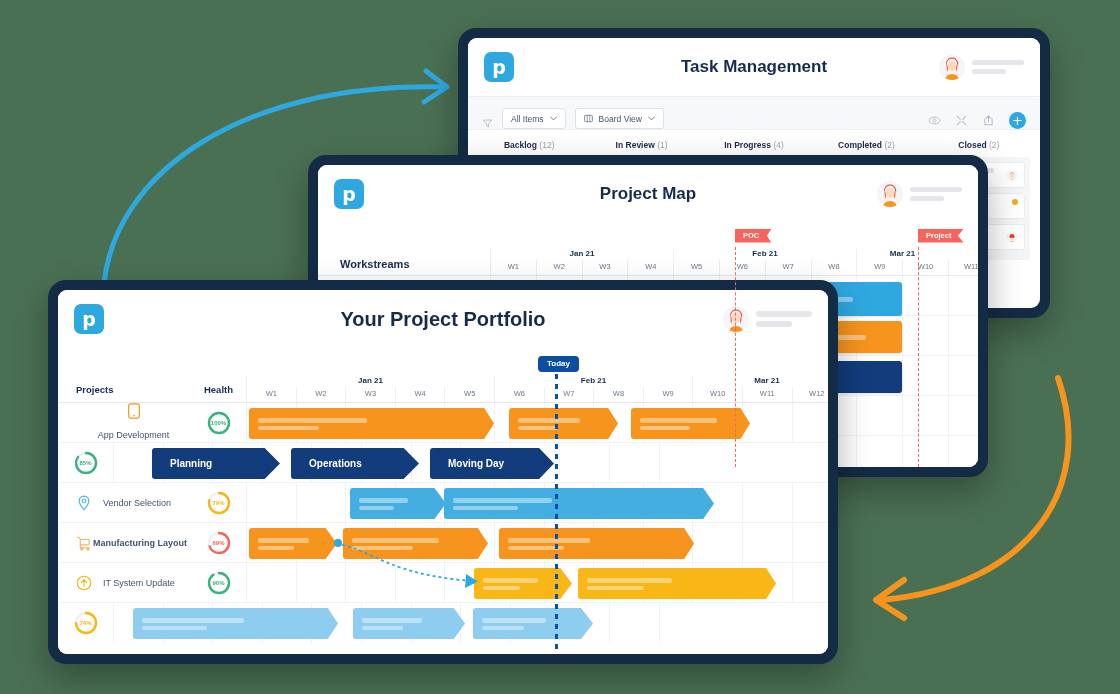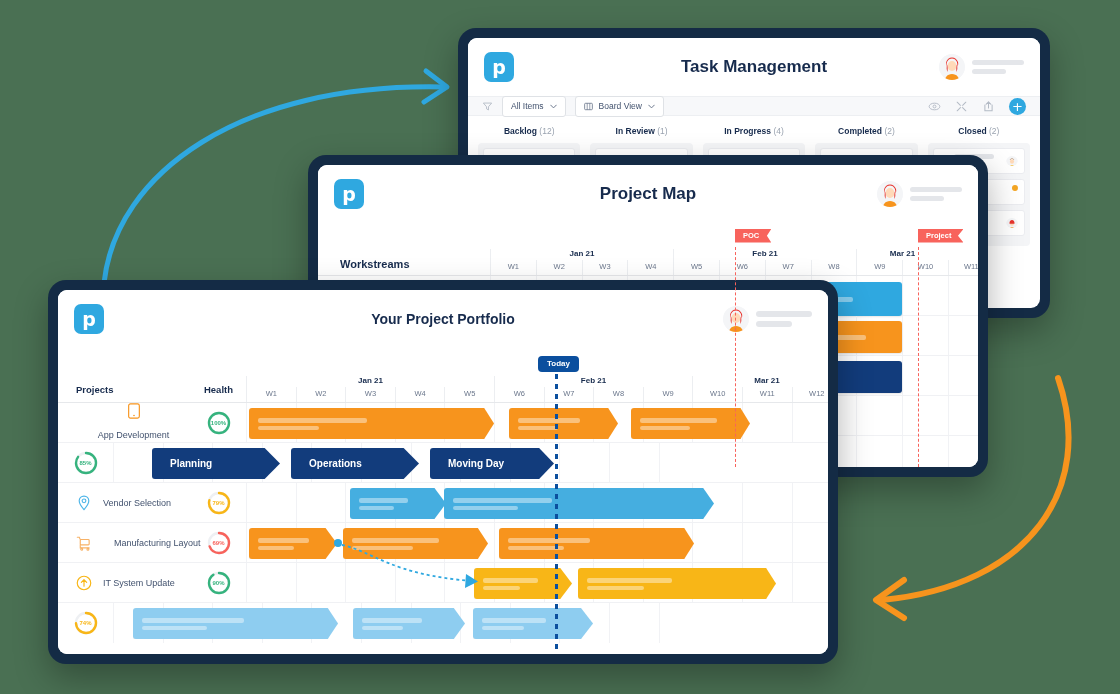--- a/index.html
+++ b/index.html
@@ -57,22 +57,22 @@
     width: 26px; height: 26px; border-radius: 50%;
     background: #f6f7f9; overflow: hidden; flex: none;
     position: relative;
   }
   .avatar svg { display: block; }
   .skel { background: #e4e6ea; border-radius: 3px; }
   .skel-stack { display: flex; flex-direction: column; gap: 4px; }
 
   
   .toolbar {
-    display: flex; align-items: center; gap: 9px;
-    padding: 0 14px; height: 20px;
+    display: flex; align-items: flex-end; gap: 9px;
+    padding: 0 14px; height: 34px;
     background: #f7f8fa; border-top: 1px solid #edeff2; border-bottom: 1px solid #edeff2;
   }
   .tb-pill {
     display: flex; align-items: center; gap: 6px;
     height: 21px; padding: 0 8px;
     background: #fff; border: 1px solid #dfe2e6; border-radius: 3px;
     font-size: 8.5px; color: #42526e; white-space: nowrap;
   }
   .tb-icons { margin-left: auto; display: flex; align-items: center; gap: 14px; }
   .tb-ic { color: #b3bac5; display: flex; }
@@ -542,21 +542,21 @@
         </div>
 
       </div>
     </div>
   </div>
 
   <div class="win" style="left:48px;top:280px;width:790px;height:384px;">
     <div class="win-inner">
       <div class="app-head" style="height:58px;">
         <div class="logo">p</div>
-        <div class="app-title" style="font-size:14px;">Your Project Portfolio</div>
+        <div class="app-title" style="font-size:20px;">Your Project Portfolio</div>
         <div class="head-user">
           <div class="avatar">
             <svg width="26" height="26" viewBox="0 0 26 26">
               <circle cx="13" cy="13" r="13" fill="#f4f5f7"></circle>
               <path d="M13 20c-5 0-7 4-7 6h14c0-2-2-6-7-6z" fill="#f7941d"></path>
               <ellipse cx="13" cy="12" rx="4.4" ry="5" fill="#ffd9b8"></ellipse>
               <path d="M7.6 12.4c-.6-5 2-8 5.4-8s6 3 5.4 8c.5-.3 1.2-2 .6-4.3C18 5 15.8 3.4 13 3.4S8 5 7.2 8.1c-.6 2.3.1 4 .4 4.3z" fill="#e8352e"></path>
               <path d="M8.2 10.5c-.9 2.6-.6 5.6.2 7.4.5-2.3.3-5.3-.2-7.4zM17.8 10.5c.9 2.6.6 5.6-.2 7.4-.5-2.3-.3-5.3.2-7.4z" fill="#e8352e"></path>
             </svg>
           </div>
@@ -727,21 +727,21 @@
             <div class="bar" style="left:198px;top:5px;width:270px;height:31px;background:#45aee0;clip-path:polygon(0 0,96% 0,100% 50%,96% 100%,0 100%);">
               <div class="bar-skels">
                   <div class="bar-sk" style="width:38%;height:5px;"></div>
                   <div class="bar-sk" style="width:25%;height:4px;"></div>
                 </div>
             </div>
           </div>
         </div>
 
         <div class="g-row" style="height:40px;">
-          <div class="g-left pf-col-proj" style="gap:22px;font-weight:400;">
+          <div class="g-left pf-col-proj" style="gap:1px;font-weight:700;">
             <span class="proj-ic">
               <svg width="17" height="16" viewBox="0 0 18 17">
                   <path d="M1.5 2h2.2l1 2.4" fill="none" stroke="#f7b267" stroke-width="1.3" stroke-linecap="round"></path>
                   <rect x="4.8" y="4.6" width="10" height="6" rx="1" fill="none" stroke="#f7b267" stroke-width="1.3"></rect>
                   <path d="M4.8 10.6v3.4h10" fill="none" stroke="#f7b267" stroke-width="1.3" stroke-linecap="round"></path>
                   <circle cx="6.4" cy="15.4" r="1.1" fill="none" stroke="#f7b267" stroke-width="1.2"></circle>
                   <circle cx="13.4" cy="15.4" r="1.1" fill="none" stroke="#f7b267" stroke-width="1.2"></circle>
                 </svg>
             </span>
             <span class="proj-name">Manufacturing Layout</span>

